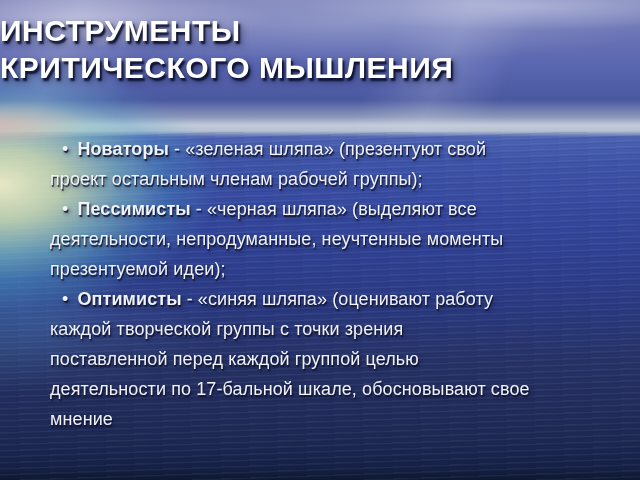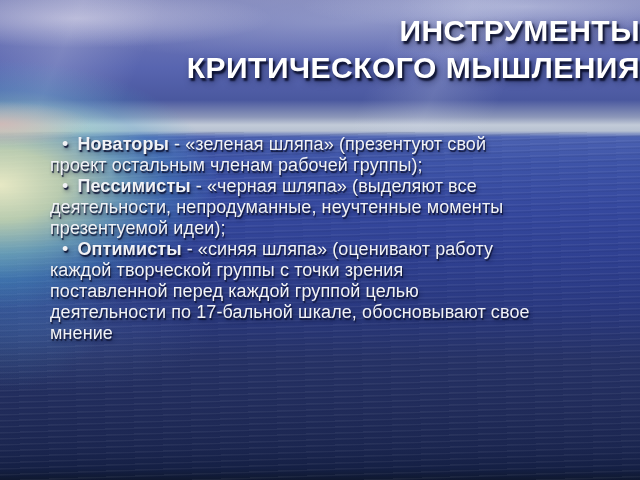--- a/index.html
+++ b/index.html
@@ -44,31 +44,31 @@
         #212c5b 408px, #1b2650 448px, #152045 468px, #0f1830 480px);
     background-repeat:no-repeat,no-repeat,no-repeat,no-repeat,no-repeat,no-repeat,no-repeat,no-repeat,no-repeat,no-repeat;
     background-size:100% 100%,100% 100%,100% 100%,100% 100%,
       640px 132px,640px 132px,640px 132px,640px 132px,
       640px 348px,100% 100%;
     background-position:0 0,0 0,0 0,0 0,0 0,0 0,0 0,0 0,0 132px,0 0;
   }
   
   .title{
     position:absolute;left:0;top:12px;width:640px;
-    text-align:right;
+    text-align:left;
     color:#ffffff;
     font-size:30px;font-weight:700;
     line-height:37px;letter-spacing:0.5px;
     text-shadow:2px 3px 2px rgba(8,12,40,0.9), 3px 4px 7px rgba(8,12,40,0.5);
   }
   
   .content{
     position:absolute;left:50px;top:134px;width:560px;
     color:#f1f2f5;
-    font-size:18px;line-height:21px;letter-spacing:0.1px;
+    font-size:18px;line-height:30px;letter-spacing:0.1px;
     text-shadow:1px 2px 1px rgba(10,16,48,0.85), 2px 3px 4px rgba(10,16,48,0.45);
   }
   .content p{
     margin:0;
     text-indent:12px;
     white-space:pre-line;
   }
   .marker{margin-right:9px;}
   .term{font-weight:700;margin-right:5px;}
 </style>

